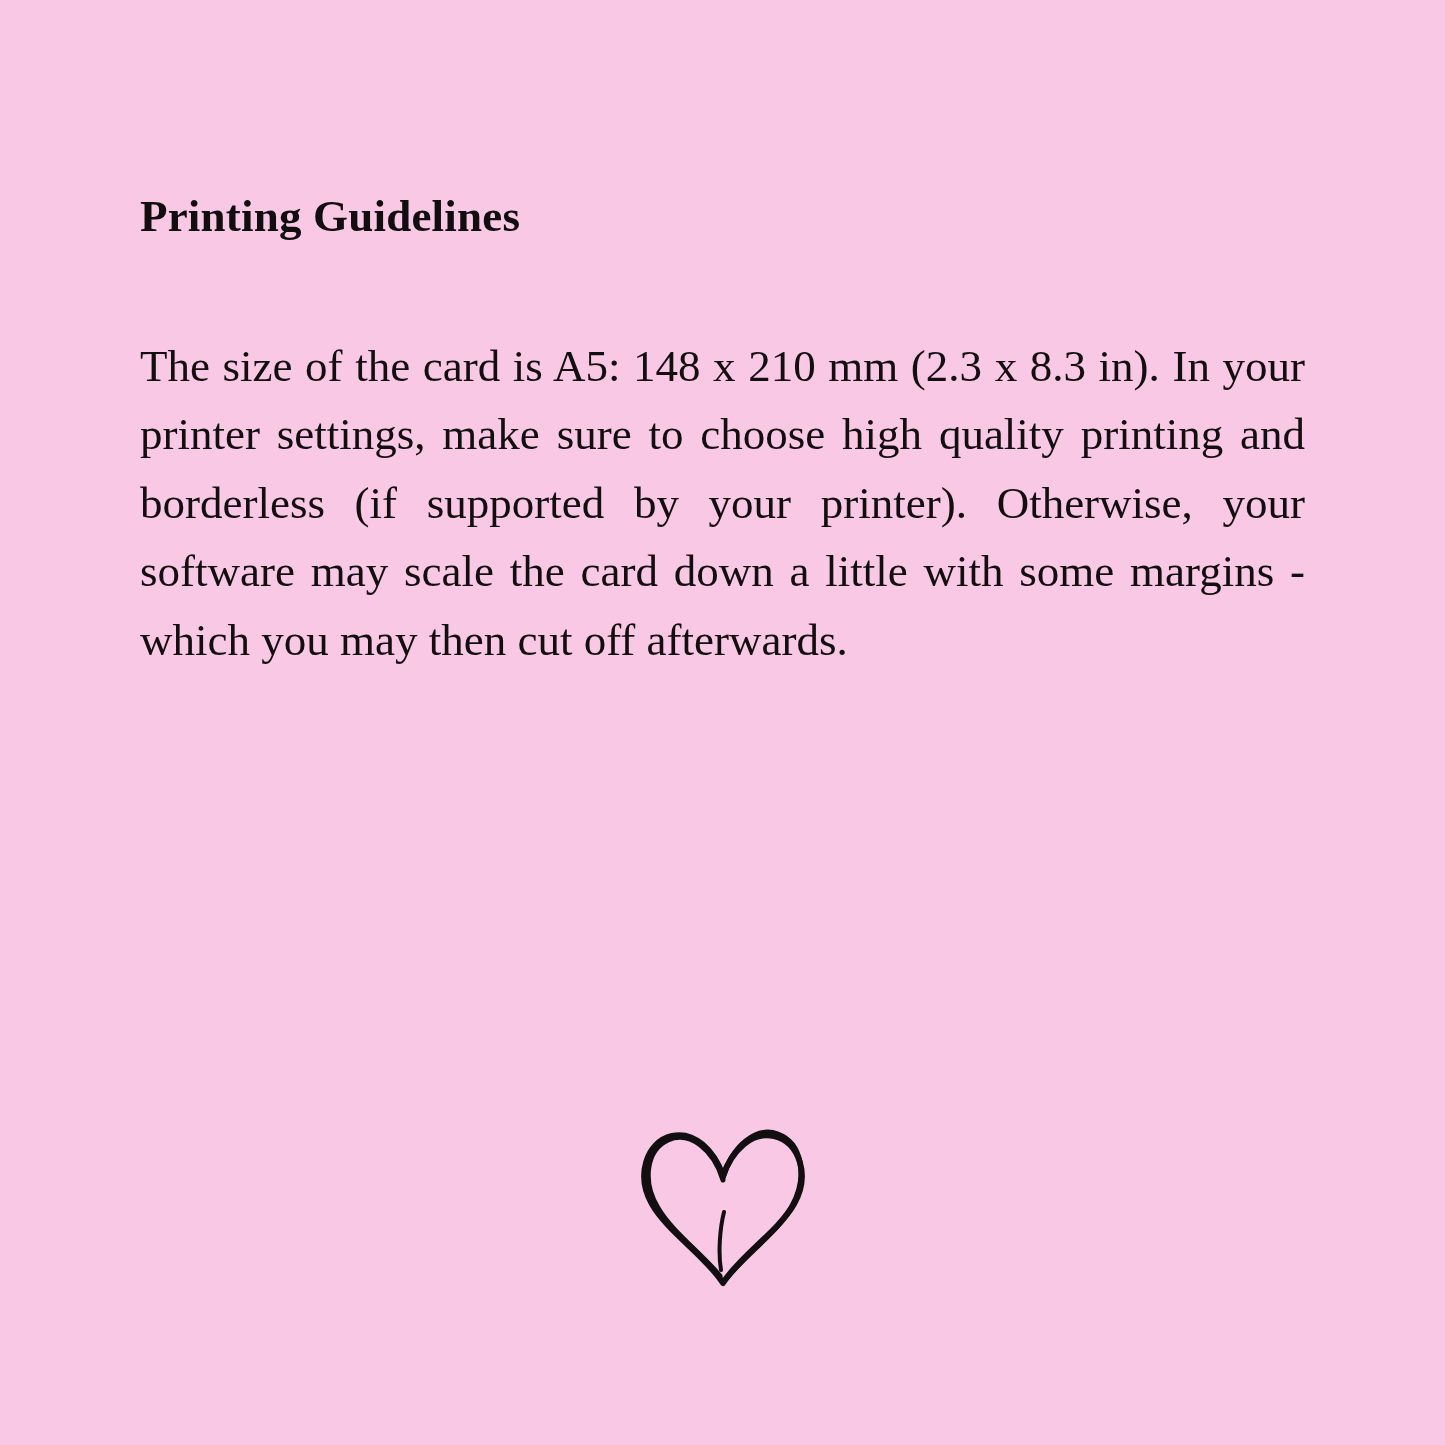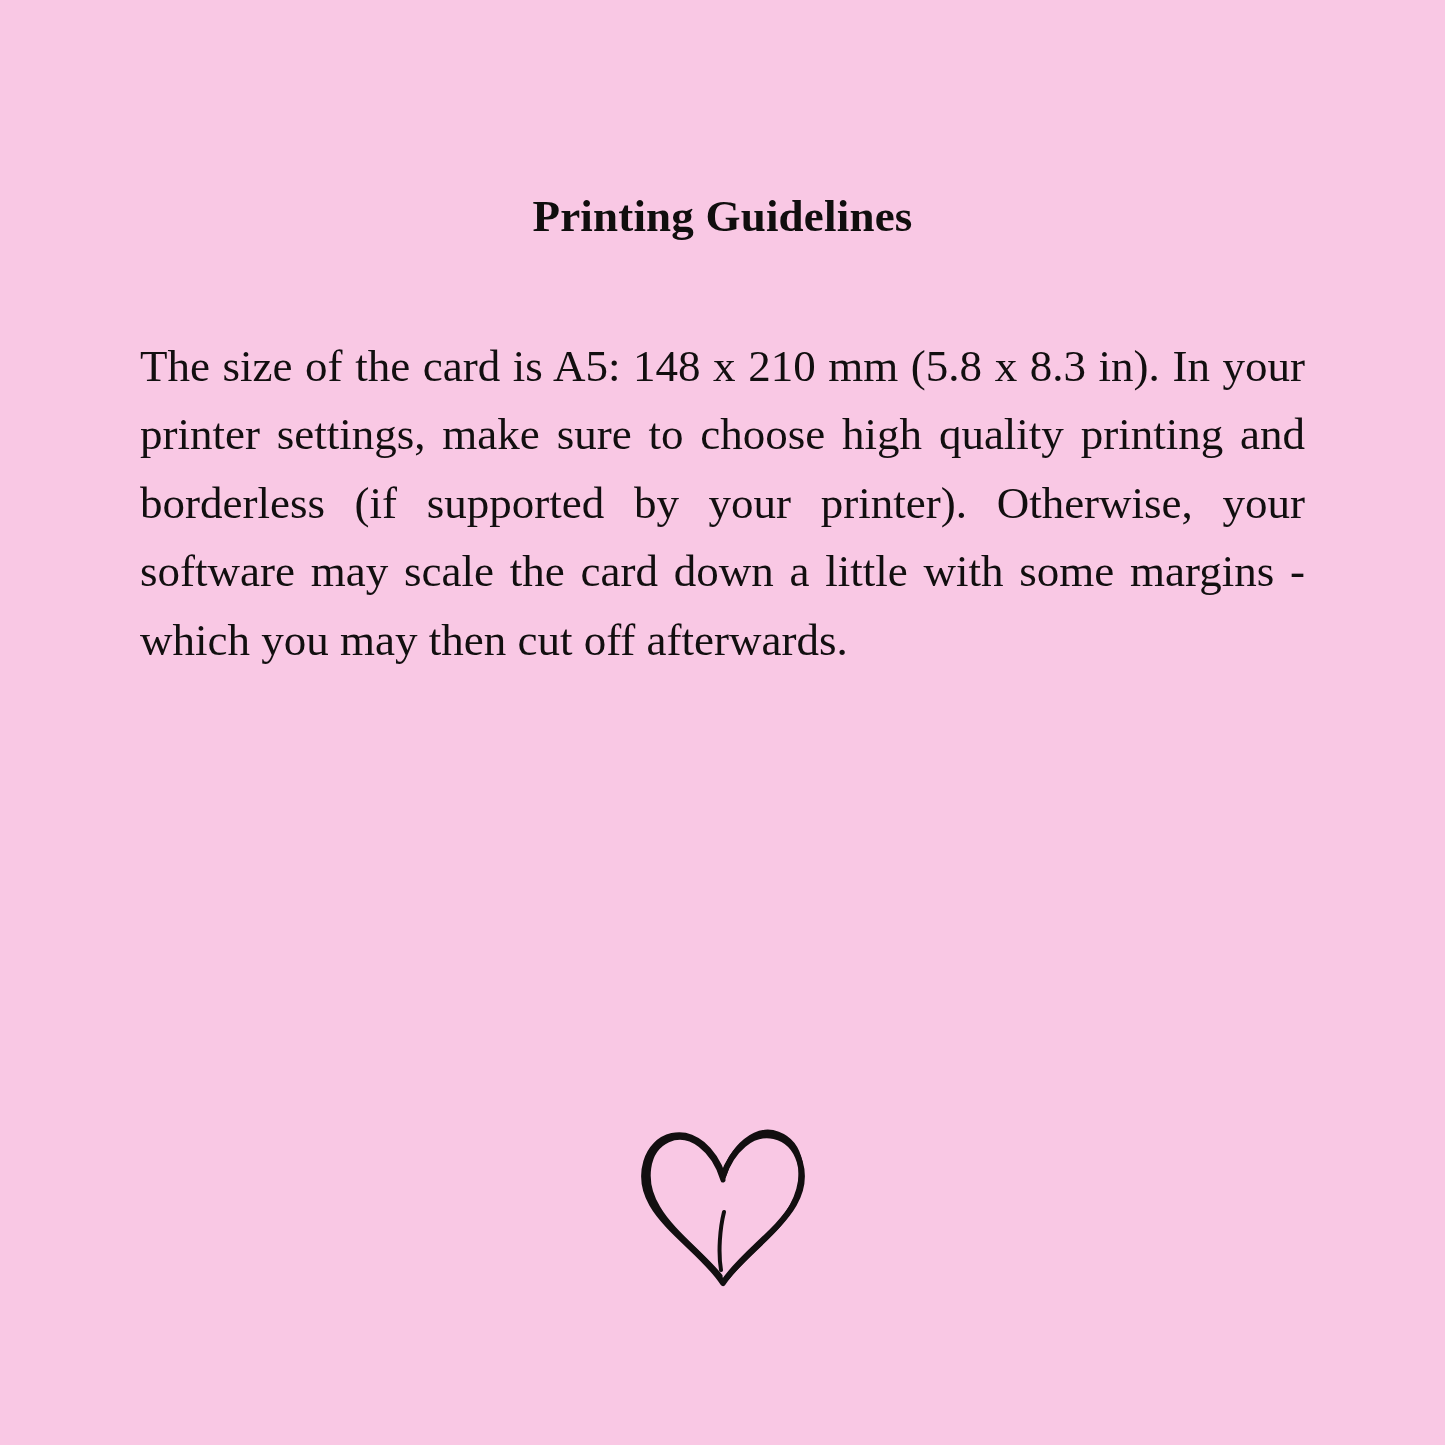--- a/index.html
+++ b/index.html
@@ -15,21 +15,21 @@
     overflow: hidden;
   }
   .page {
     position: relative;
     width: 1445px;
     height: 1445px;
     box-sizing: border-box;
     padding: 0 140px;
   }
   .doc-title {
-    text-align: center;
+    text-align: left;
     font-family: "Liberation Serif", serif;
     font-weight: bold;
     font-size: 45px;
     letter-spacing: 0.2px;
     margin: 0;
     padding-top: 190px;
     color: #100e0e;
   }
   .body-block {
     margin-top: 90px;
@@ -70,21 +70,21 @@
   }
 </style>
 </head>
 <body>
 
 <div class="page">
 
   <h1 class="doc-title">Printing Guidelines</h1>
 
   <div class="body-block">
-    <p class="para">The size of the card is A5: 148 x 210 mm (5.8 x 8.3 in). In your printer settings, make sure to choose high quality printing and borderless (if supported by your printer). Otherwise, your software may scale the card down a little with some margins - which you may then cut off afterwards.</p>
+    <p class="para">The size of the card is A5: 148 x 210 mm (2.3 x 8.3 in). In your printer settings, make sure to choose high quality printing and borderless (if supported by your printer). Otherwise, your software may scale the card down a little with some margins - which you may then cut off afterwards.</p>
   </div>
 
   <div class="heart-wrap">
     <span>
       <svg width="190" height="175" viewBox="0 0 190 175" fill="none" xmlns="http://www.w3.org/2000/svg">
         <path d="M95 163 C 78 136, 40 112, 24 84 C 8 56, 18 22, 44 16 C 66 11, 86 30, 95 56 C 104 30, 124 11, 146 16 C 172 22, 182 56, 166 84 C 150 112, 112 136, 95 163 Z" stroke="#120f10" stroke-width="6" stroke-linecap="round" stroke-linejoin="round" fill="none"></path>
         <path d="M95 58 C 104 26, 128 6, 150 14 C 174 23, 180 56, 164 86 C 150 112, 118 134, 99 158" stroke="#120f10" stroke-width="5" stroke-linecap="round" stroke-linejoin="round" fill="none"></path>
         <path d="M95 60 C 86 30, 62 10, 40 20 C 18 30, 14 62, 30 88 C 44 112, 74 134, 92 156" stroke="#120f10" stroke-width="5" stroke-linecap="round" stroke-linejoin="round" fill="none"></path>
         <path d="M93 150 C 90 132, 92 108, 96 92" stroke="#120f10" stroke-width="4" stroke-linecap="round" fill="none"></path>
       </svg>

